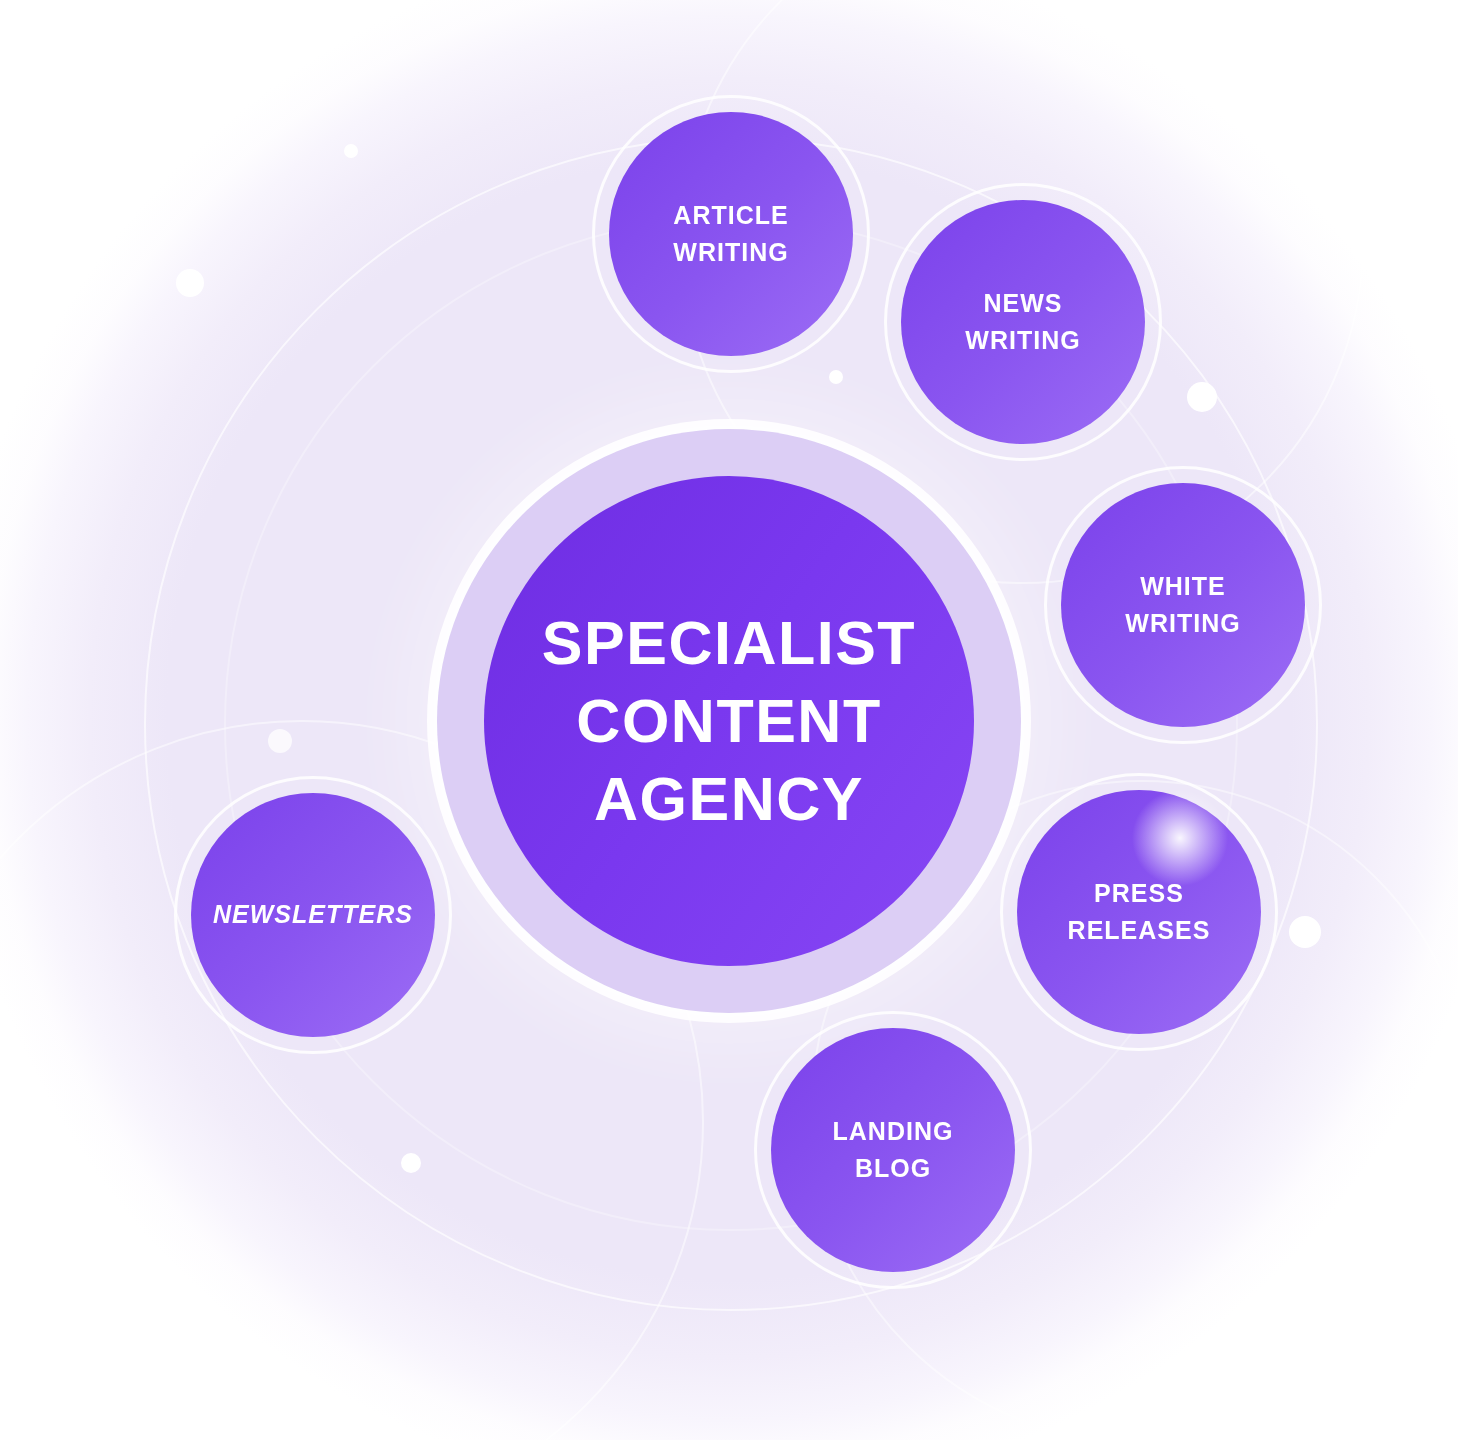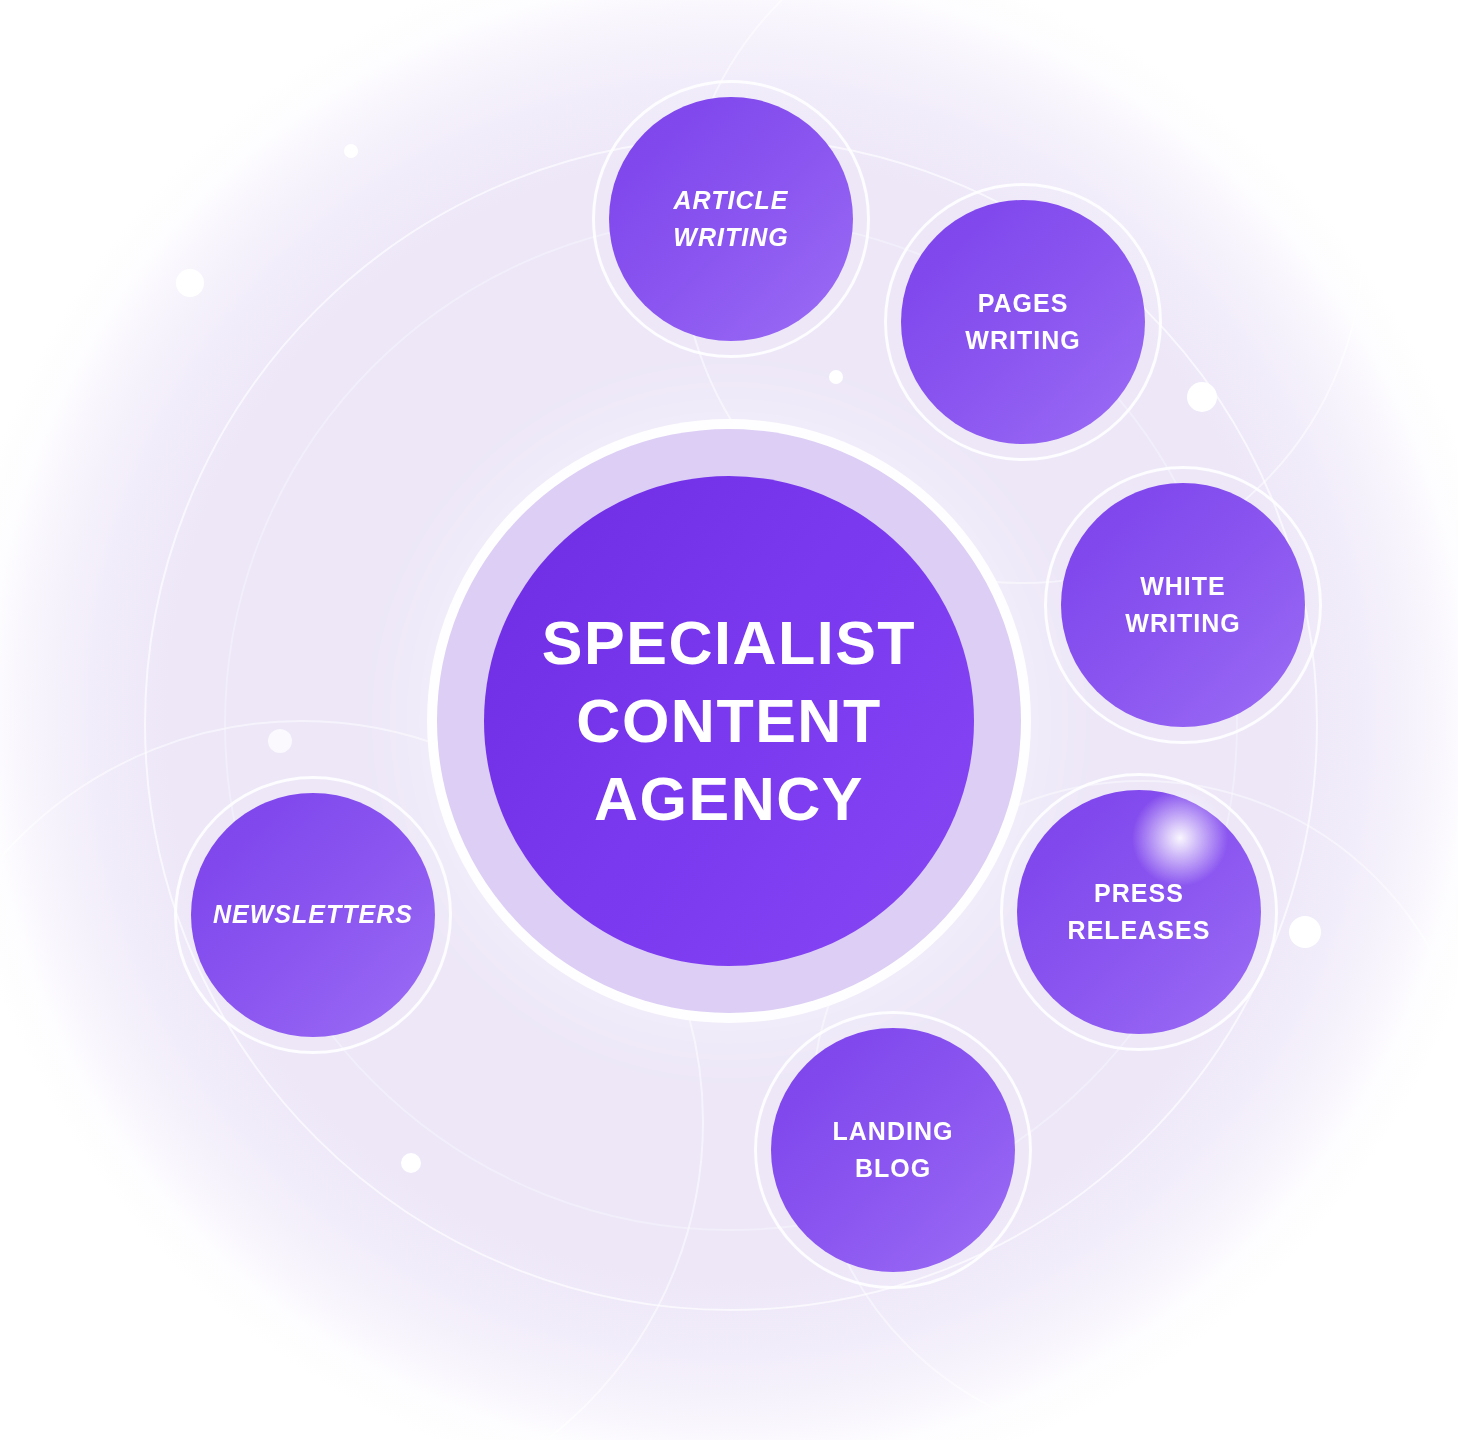--- a/index.html
+++ b/index.html
@@ -89,21 +89,21 @@
   .bubble-label {
     white-space: pre-line;
     color: #ffffff;
     font-size: 25px;
     font-weight: bold;
     letter-spacing: 1px;
     line-height: 1.5;
     text-align: center;
     max-width: 210px;
   }
-  .pos-article      { left: 609px;  top: 97px; font-style: italic;  }
+  .pos-article      { left: 609px;  top: 112px;  }
   .pos-news         { left: 901px;  top: 200px; }
   .pos-blog         { left: 1061px; top: 483px; }
   .pos-press        { left: 1017px; top: 790px; }
   .pos-landing      { left: 771px;  top: 1028px;}
   .pos-ebooks       { left: 443px;  top: 1030px;}
   .pos-newsletters  { left: 191px;  top: 793px; font-style: italic; }
   .pos-whitepapers  { left: 164px;  top: 484px; }
   .pos-multilingual { left: 312px;  top: 204px; }
 
   
@@ -158,21 +158,21 @@
 CONTENT
 AGENCY</div>
   </div>
 
   <div class="bubble pos-article">
     <div class="bubble-label">ARTICLE
 WRITING</div>
   </div>
 
   <div class="bubble pos-news">
-    <div class="bubble-label">PAGES
+    <div class="bubble-label">NEWS
 WRITING</div>
   </div>
 
   <div class="bubble pos-blog">
     <div class="bubble-label">WHITE
 WRITING</div>
   </div>
 
   <div class="bubble pos-press">
     <div class="spot spot-press"></div>

